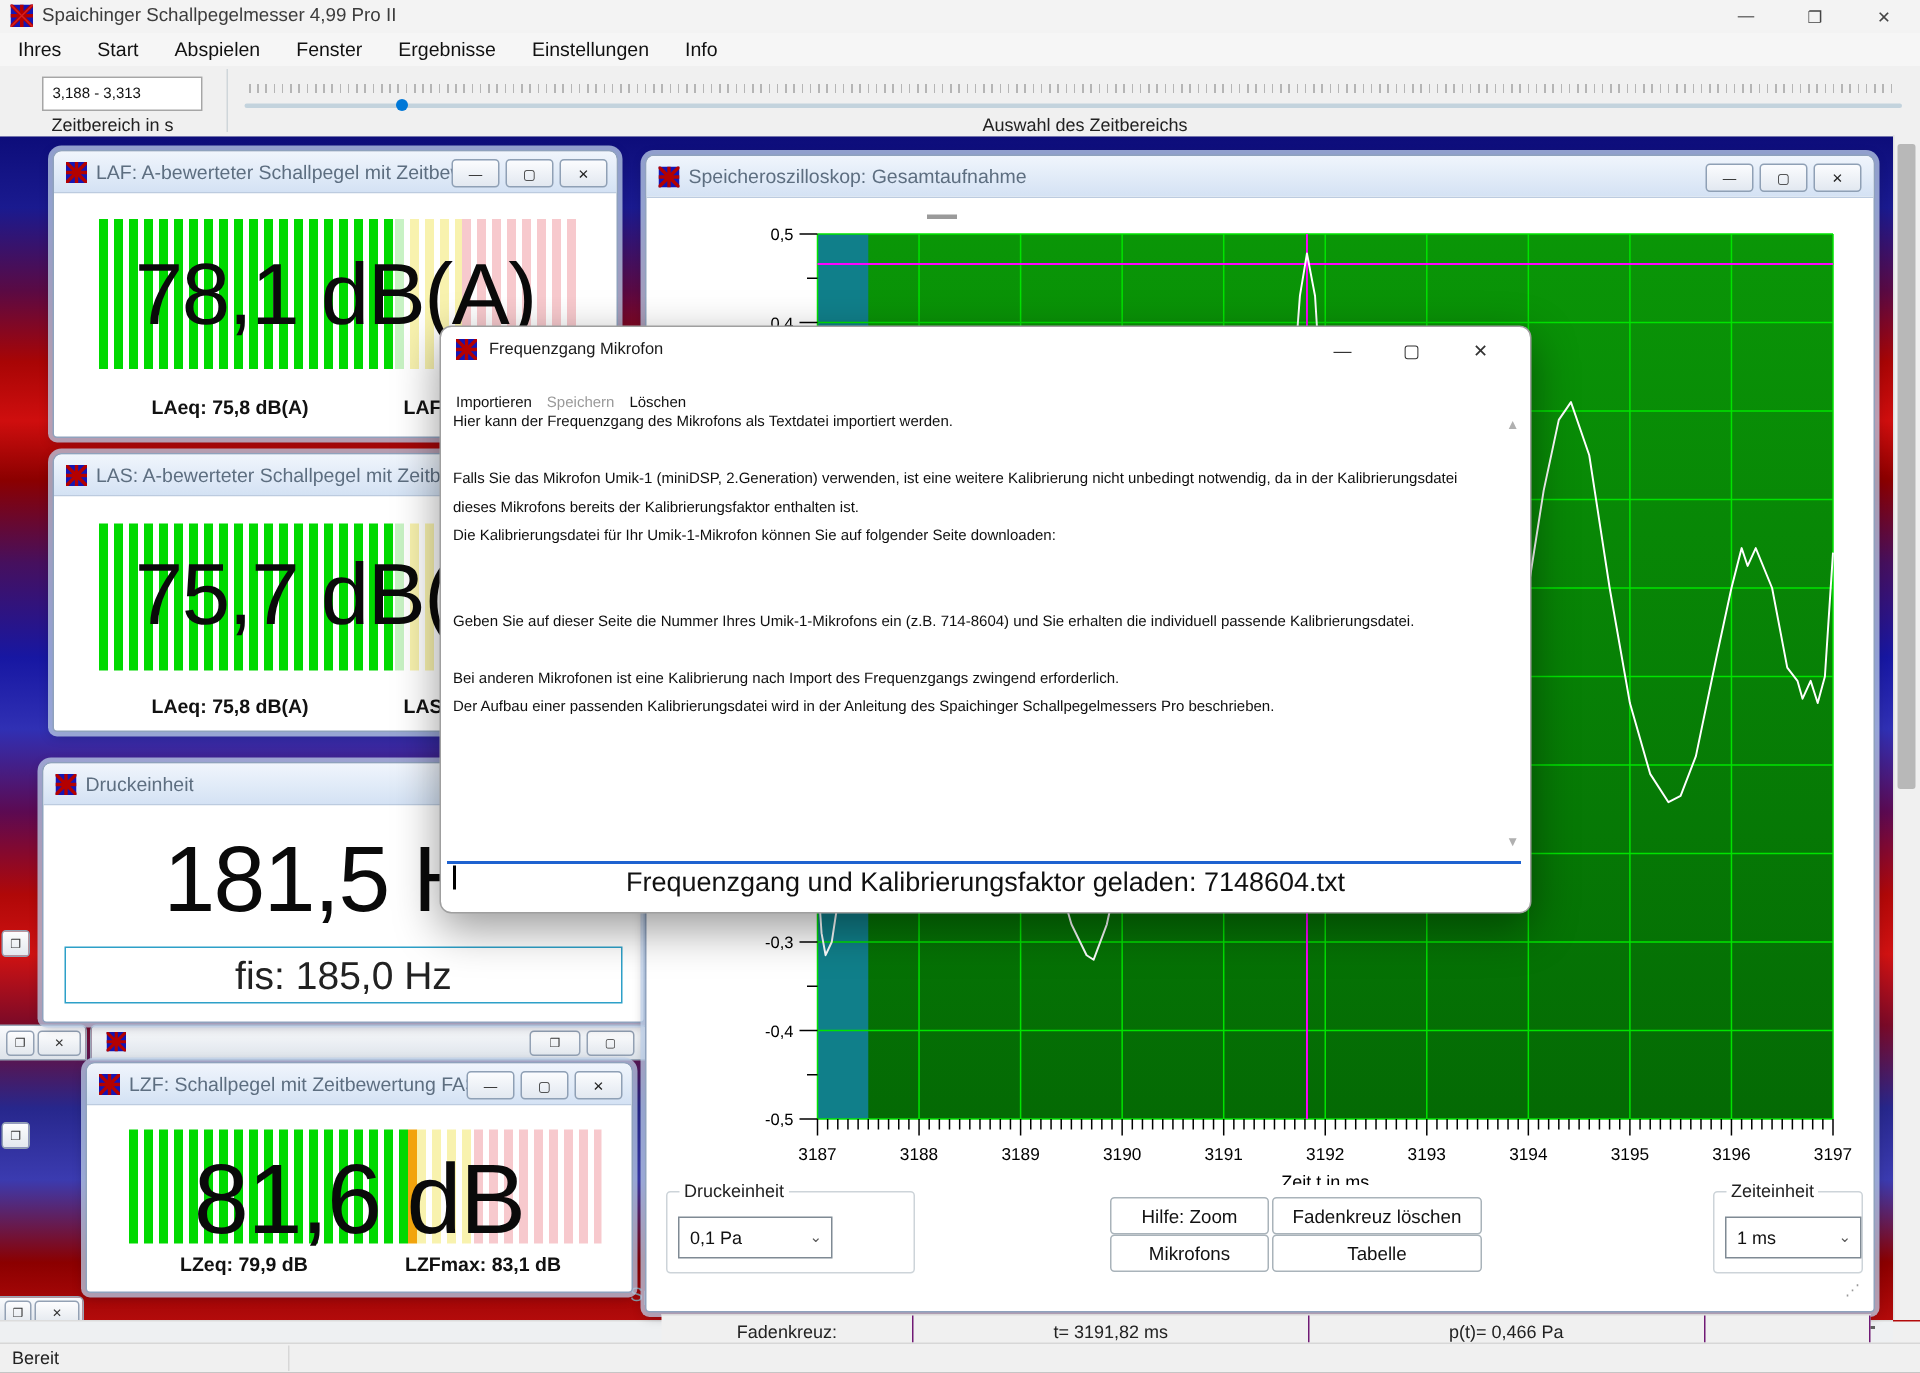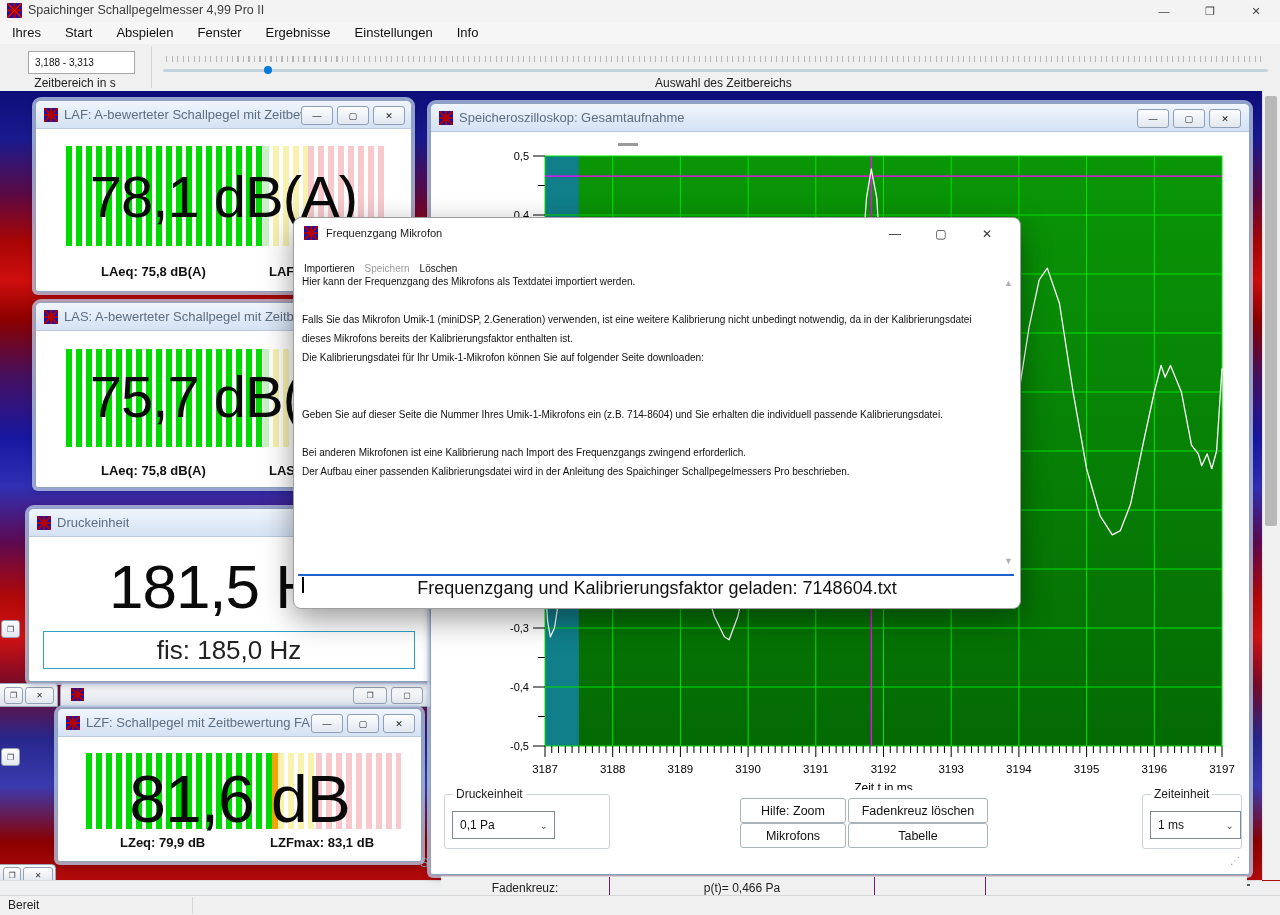--- a/index.html
+++ b/index.html
@@ -456,20 +456,21 @@
       <div class="btn" style="left:412px;top:691px;width:138px;height:23px">Tabelle</div>
       <div class="grpbox" style="left:706px;top:662px;width:98px;height:53px">
         <span class="glabel">Zeiteinheit</span>
       </div>
       <div class="combo" style="left:714px;top:679px;width:82px;height:26px">
         <span>1 ms</span>
         <span class="chev">⌄</span>
       </div>
       <div id="osz-status">
           <div class="oscell" style="width: 168px;">Fadenkreuz:</div>
+          <div class="oscell" style="width: 264px;">t= 3191,82 ms</div>
           <div class="oscell" style="width: 264px;">p(t)= 0,466 Pa</div>
           <div class="oscell" style="width: 110px;"></div>
         </div>
       <div class="grip">⋰</div>
     </div>
   </div>
 
   <div class="abs" id="vscroll"></div>
   <div class="abs" id="vscroll-thumb"></div>
 

